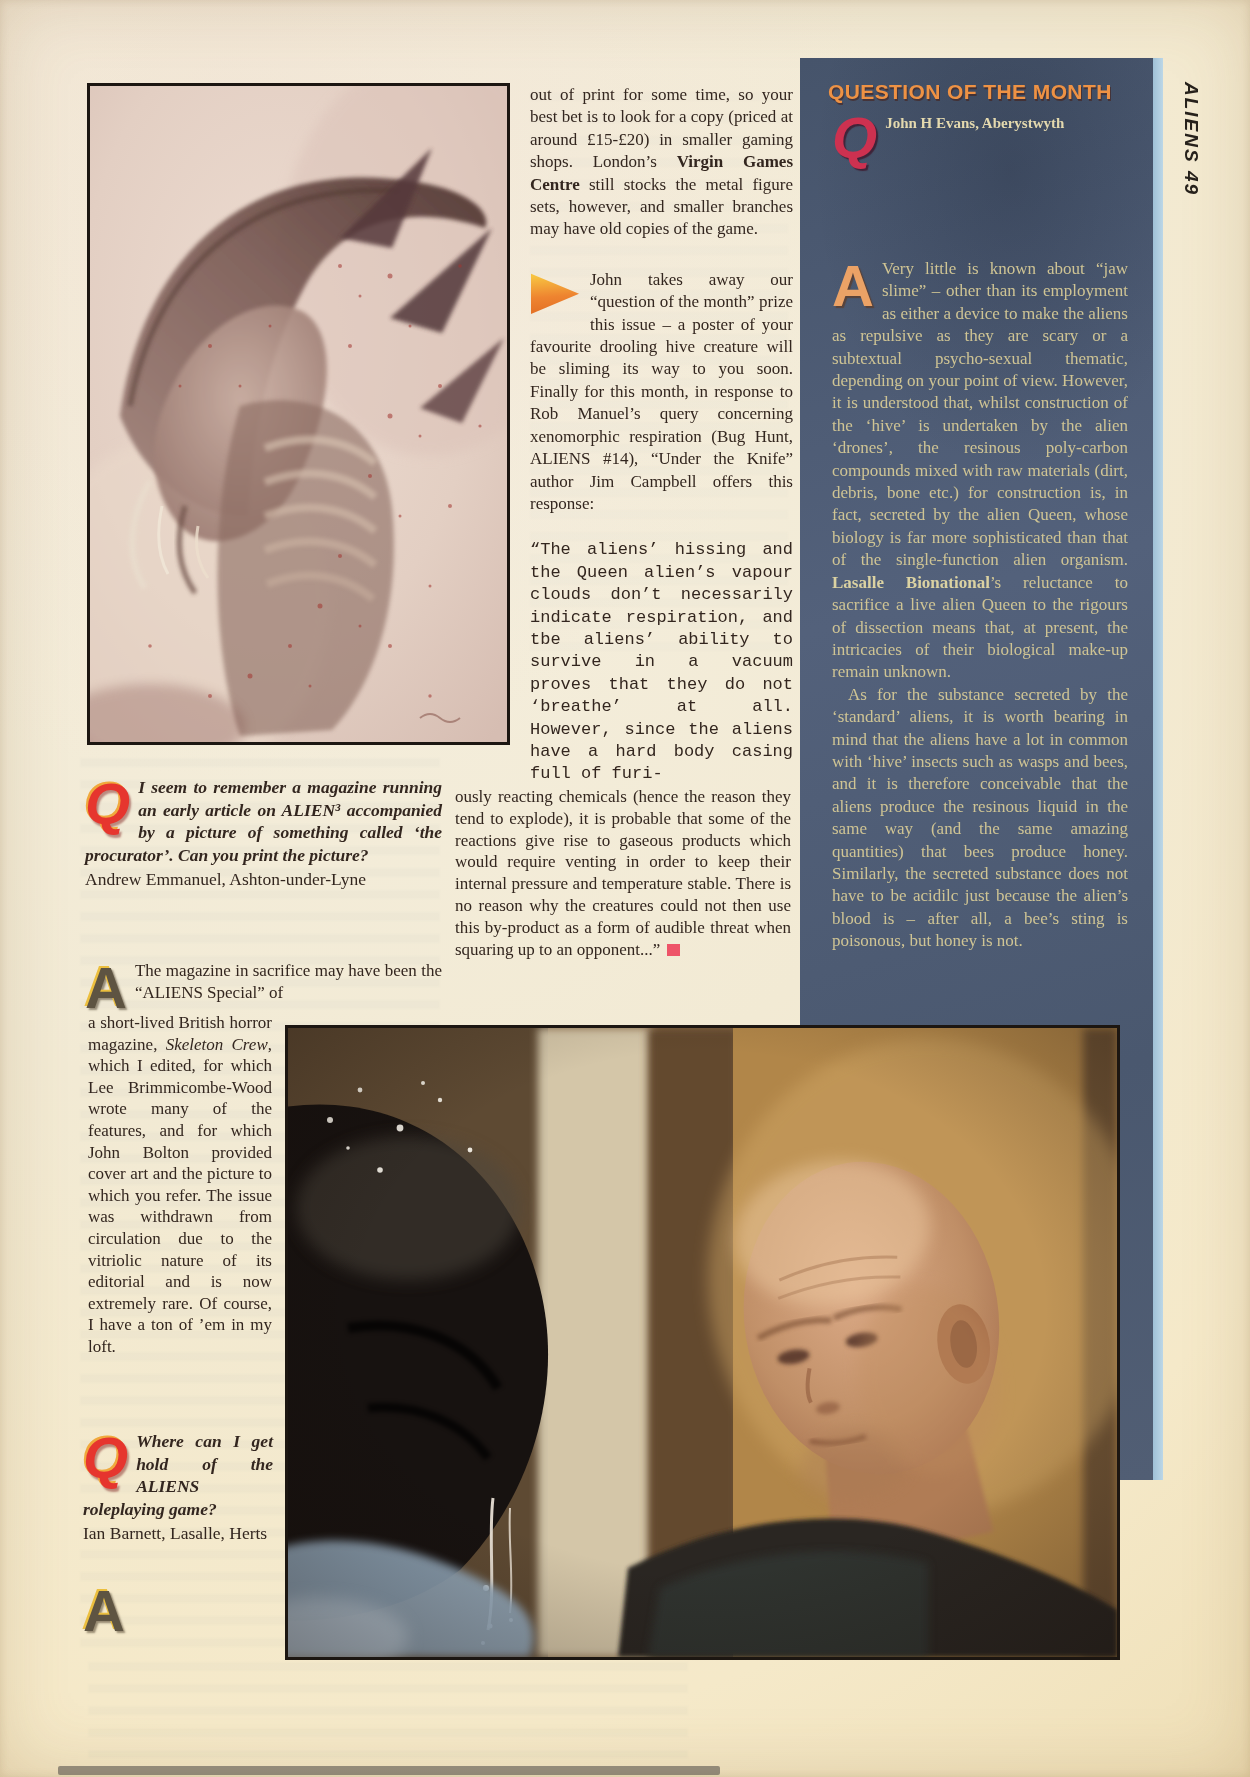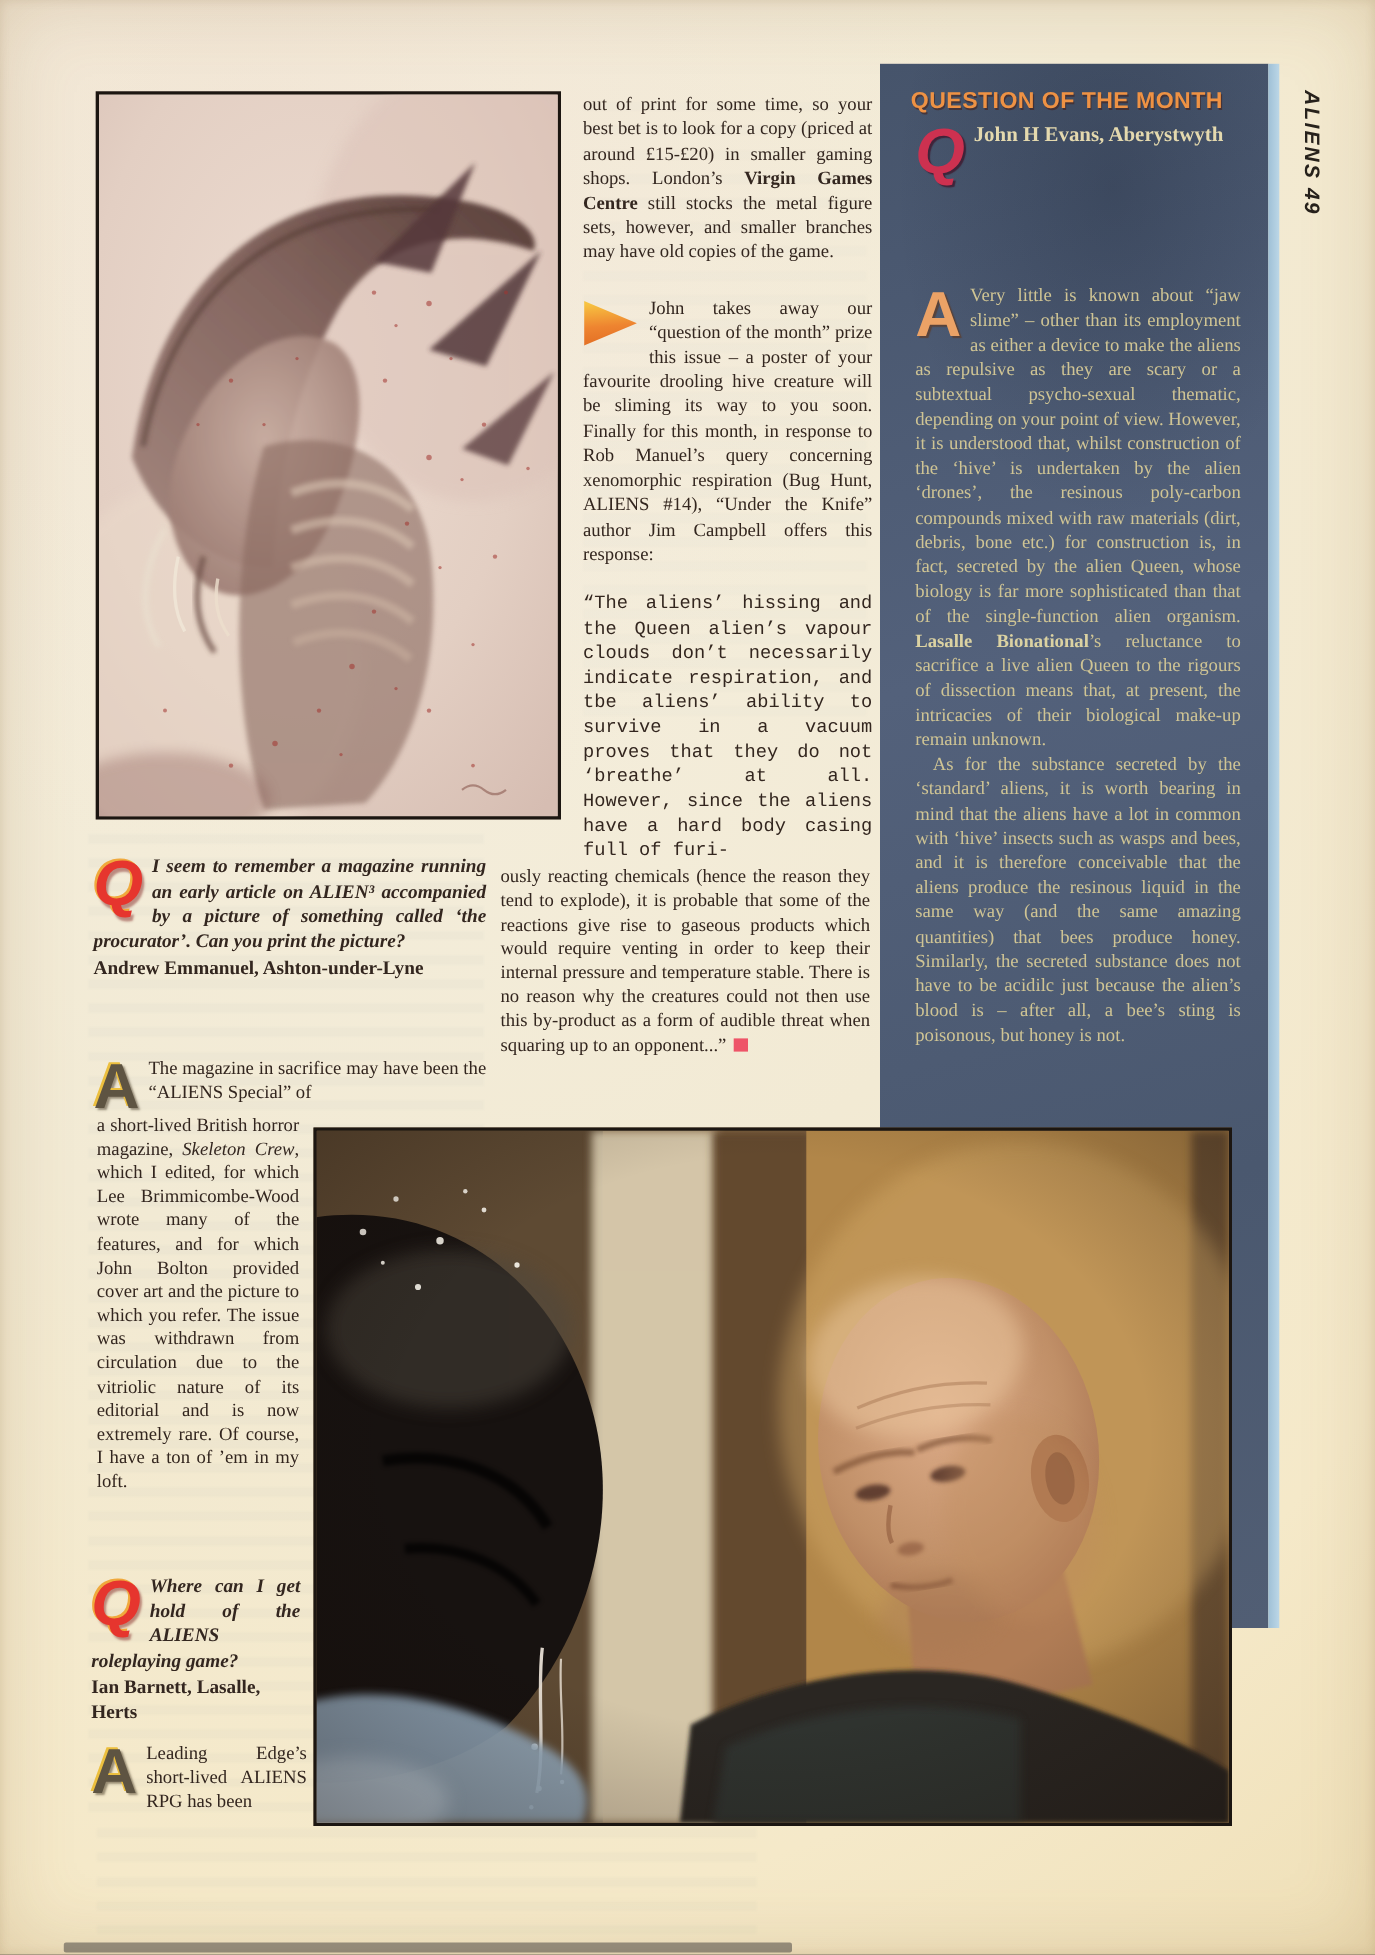--- a/index.html
+++ b/index.html
@@ -31,21 +31,21 @@
   .qotm-header{
     position:absolute;left:28px;top:22px;width:310px;
     font-family:"Liberation Sans",sans-serif;font-weight:800;font-size:21px;letter-spacing:.4px;
     color:#ee9244;text-shadow:1px 2px 0 rgba(70,30,20,.55);white-space:nowrap;
   }
   .qotm-question{
     position:absolute;left:32px;top:52px;width:299px;
     font-style:italic;font-weight:700;font-size:18px;line-height:22.5px;
     color:#d9ca6a;text-align:justify;
   }
-  .qotm-author{font-style:normal;font-weight:700;font-size:19px;color:#e4d9ae;margin-top:2px;text-align:left;}
+  .qotm-author{font-style:normal;font-weight:700;font-size:15px;color:#e4d9ae;margin-top:2px;text-align:left;}
   .qotm-body{
     position:absolute;left:32px;top:200px;width:296px;
     font-size:17px;line-height:22.4px;color:#cfc494;text-align:justify;
   }
   .qotm-body p{margin:0;}
   .qotm-body p.p2{text-indent:16px;}
   .bold-cream{font-weight:700;color:#dbd2a2;margin-top:16px;}
   
   .dq,.da,.dqn,.dan{
     float:left;font-family:"Liberation Sans",sans-serif;font-weight:900;
@@ -62,21 +62,21 @@
   .mid-col p.p2{margin-top:28px;}
   .mid-col p.p3{margin-top:24px;font-family:Liberation Mono, monospace;}
   .mid-wide{left:455px;top:786px;width:336px;font-size:17px;line-height:21.8px;}
   .pointer{
     float:left;width:50px;height:42px;margin:4px 10px 2px 0;
     background:linear-gradient(175deg,#f7c341 8%,#ee8430 55%,#e06a22 100%);
     clip-path:polygon(2% 2%, 98% 50%, 2% 98%);
   }
   .endmark{display:inline-block;width:13px;height:12px;background:#ee5468;margin-left:7px;vertical-align:-1px;}
   .q-block{font-style:italic;font-weight:700;font-size:17.5px;line-height:22.6px;}
-  .q-author{font-style:normal;font-weight:700;margin-top:2px;text-align:left;}
+  .q-author{font-style:normal;font-weight:400;margin-top:2px;text-align:left;}
   .q1{left:85px;top:776px;width:357px;}
   .a1-lead{left:85px;top:960px;width:357px;font-size:17px;line-height:22.4px;}
   .a1-rest{left:88px;top:1012px;width:184px;font-size:17px;line-height:21.6px;}
   .q2{left:83px;top:1430px;width:190px;}
   .a2{left:83px;top:1583px;width:196px;font-size:17px;line-height:22px;}
   .ital{font-style:italic;}
   
   .frame{position:absolute;border:3px solid #1c1611;box-sizing:border-box;background:#d9c7ba;}
   .illo-frame{left:87px;top:83px;width:423px;height:662px;z-index:3;}
   .photo-frame{left:285px;top:1025px;width:835px;height:635px;z-index:5;background:#7a6246;}
@@ -206,21 +206,21 @@
     <span class="da">A</span><span>The magazine in sacrifice may have been the “ALIENS Special” of</span>
   </div>
   <div class="txt a1-rest">
     <span>a short-lived British horror magazine, </span><span class="ital">Skeleton Crew</span><span>, which I edited, for which Lee Brimmicombe-Wood wrote many of the features, and for which John Bolton provided cover art and the picture to which you refer. The issue was withdrawn from circulation due to the vitriolic nature of its editorial and is now extremely rare. Of course, I have a ton of ’em in my loft.</span>
   </div>
   <div class="txt q-block q2">
     <span class="dq">Q</span><span>Where can I get hold of the ALIENS roleplaying game?</span>
     <div class="q-author">Ian Barnett, Lasalle, Herts</div>
   </div>
   <div class="txt a2">
-    <span class="da">A</span><span>Leading Edge’s short-lived ALIENS RPG has been</span>
+    <span class="da">A</span>
   </div>
 
   <div class="frame photo-frame">
     <svg viewBox="0 0 829 629" preserveAspectRatio="none">
       <defs>
         <radialGradient id="pskin" cx="45%" cy="38%" r="75%">
           <stop offset="0" stop-color="#dcab88"></stop>
             <stop offset="0.6" stop-color="#c08f67"></stop>
             <stop offset="1" stop-color="#a16a4b"></stop>
         </radialGradient>

